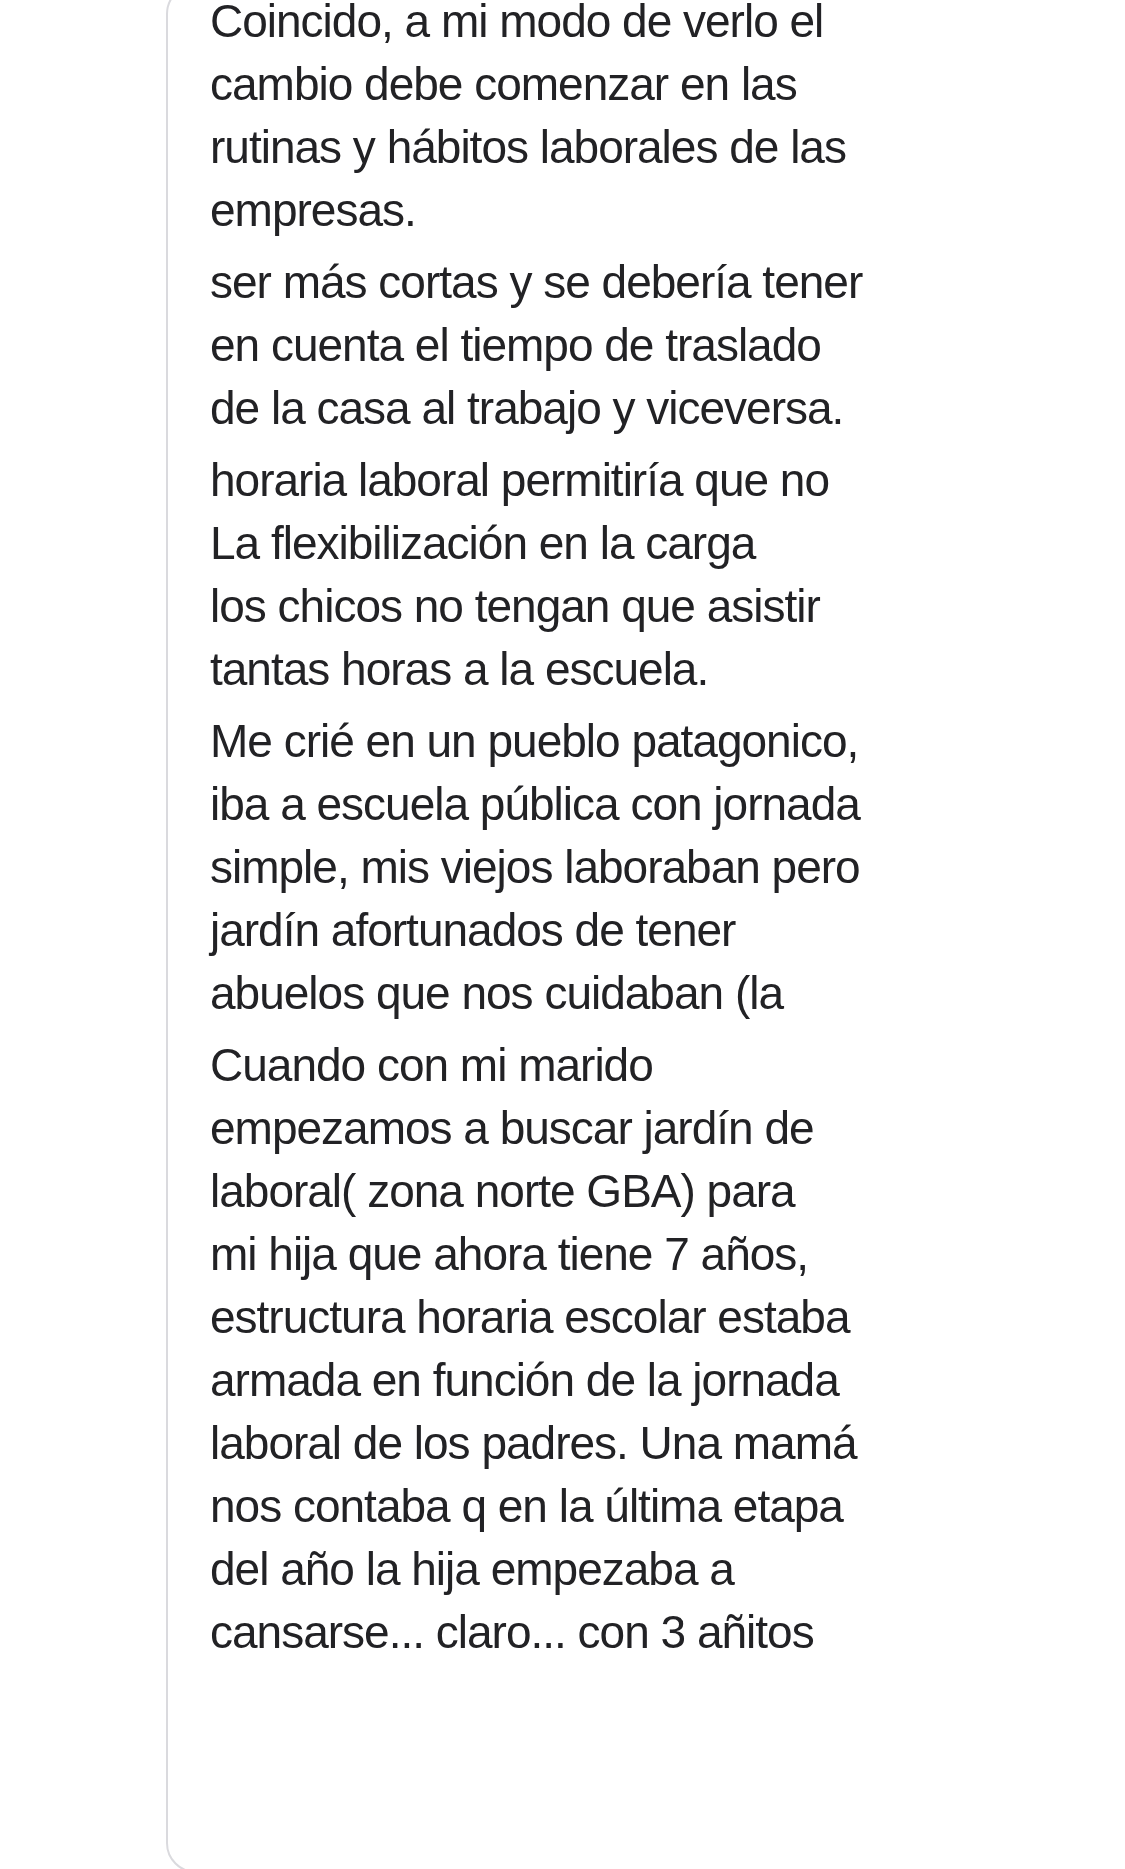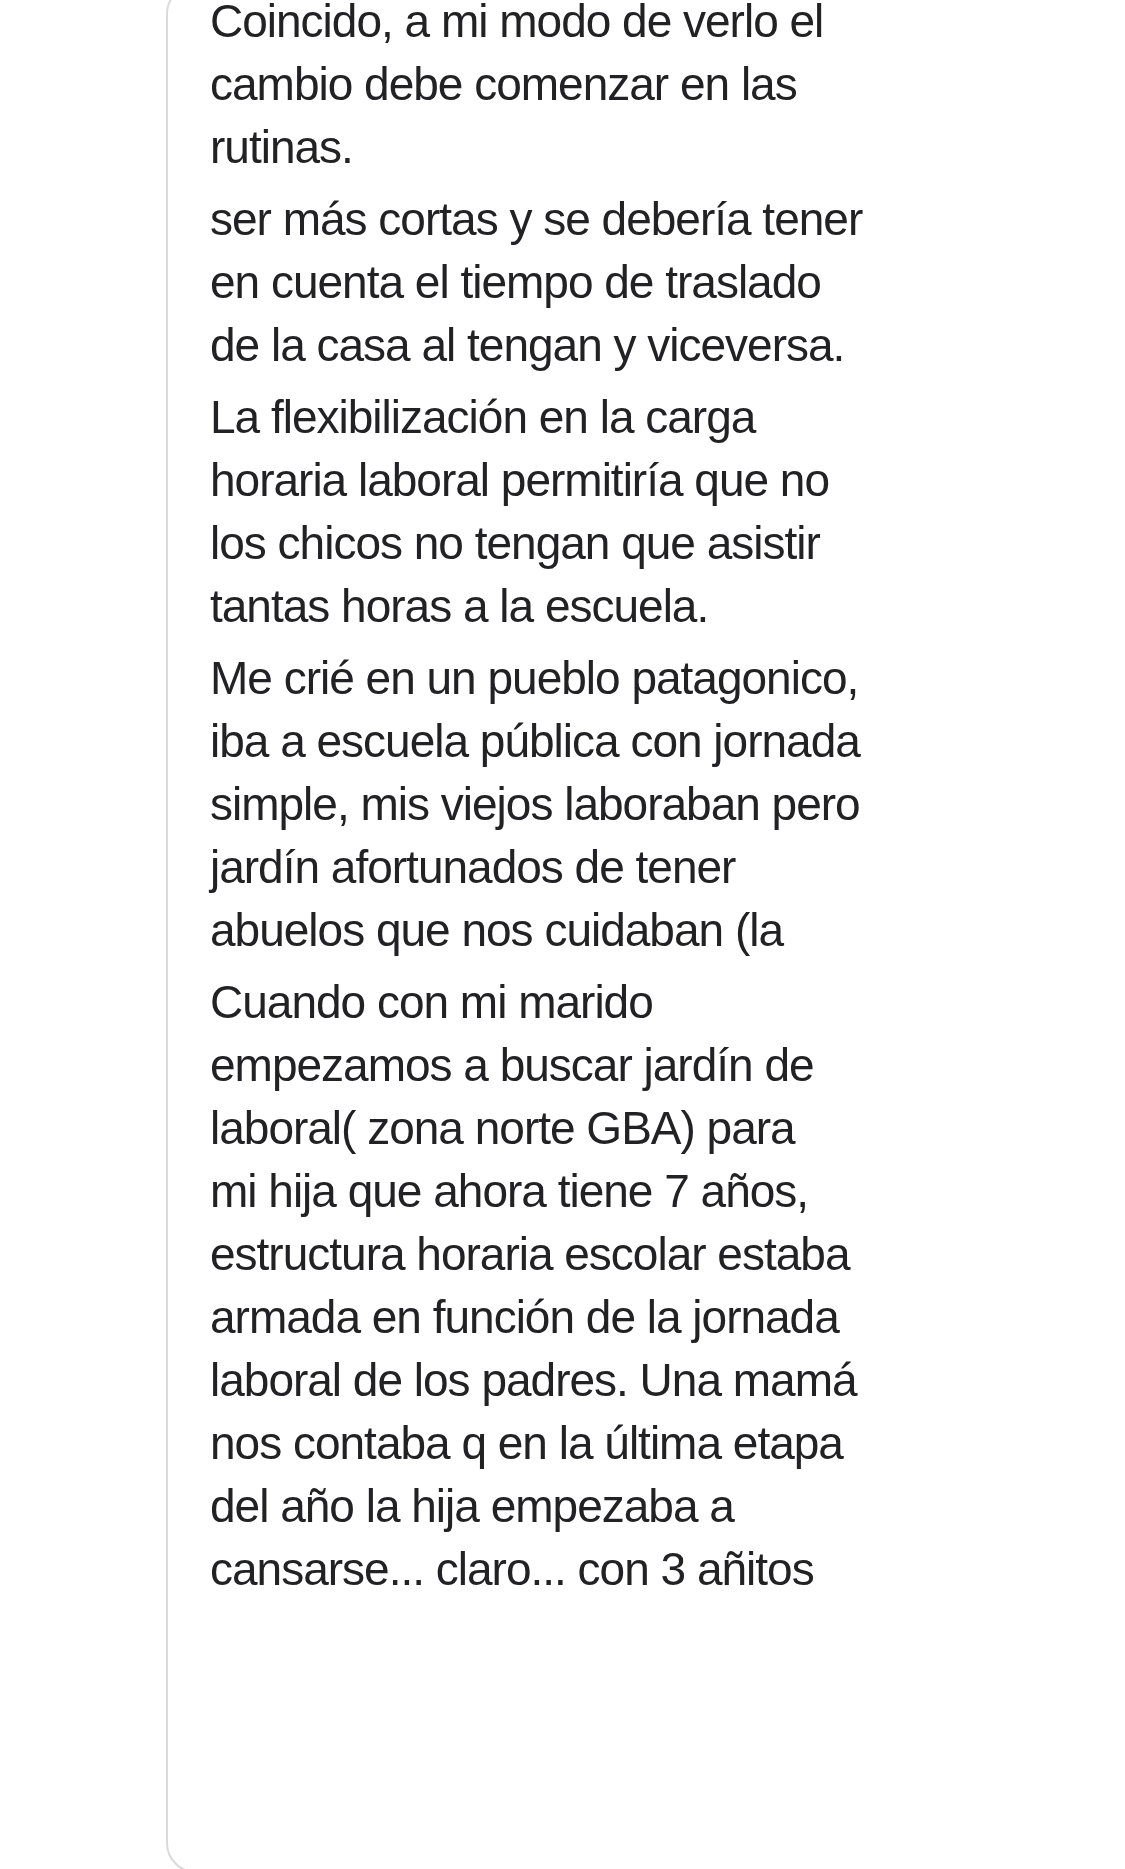--- a/index.html
+++ b/index.html
@@ -61,30 +61,31 @@
 </style>
 </head>
 <body>
 
 <div class="stage">
   <div class="bubble"></div>
   <div class="comment-text">
       <div class="para">
         <div class="line">Coincido, a mi modo de verlo el</div>
         <div class="line">cambio debe comenzar en las</div>
-        <div class="line">rutinas.</div>
+        <div class="line">rutinas y hábitos laborales de las</div>
+        <div class="line">empresas.</div>
       </div>
       <div class="para">
         <div class="line">ser más cortas y se debería tener</div>
         <div class="line">en cuenta el tiempo de traslado</div>
-        <div class="line">de la casa al tengan y viceversa.</div>
+        <div class="line">de la casa al trabajo y viceversa.</div>
       </div>
       <div class="para">
+        <div class="line">horaria laboral permitiría que no</div>
         <div class="line">La flexibilización en la carga</div>
-        <div class="line">horaria laboral permitiría que no</div>
         <div class="line">los chicos no tengan que asistir</div>
         <div class="line">tantas horas a la escuela.</div>
       </div>
       <div class="para">
         <div class="line">Me crié en un pueblo patagonico,</div>
         <div class="line">iba a escuela pública con jornada</div>
         <div class="line">simple, mis viejos laboraban pero</div>
         <div class="line">jardín afortunados de tener</div>
         <div class="line">abuelos que nos cuidaban (la</div>
       </div>

